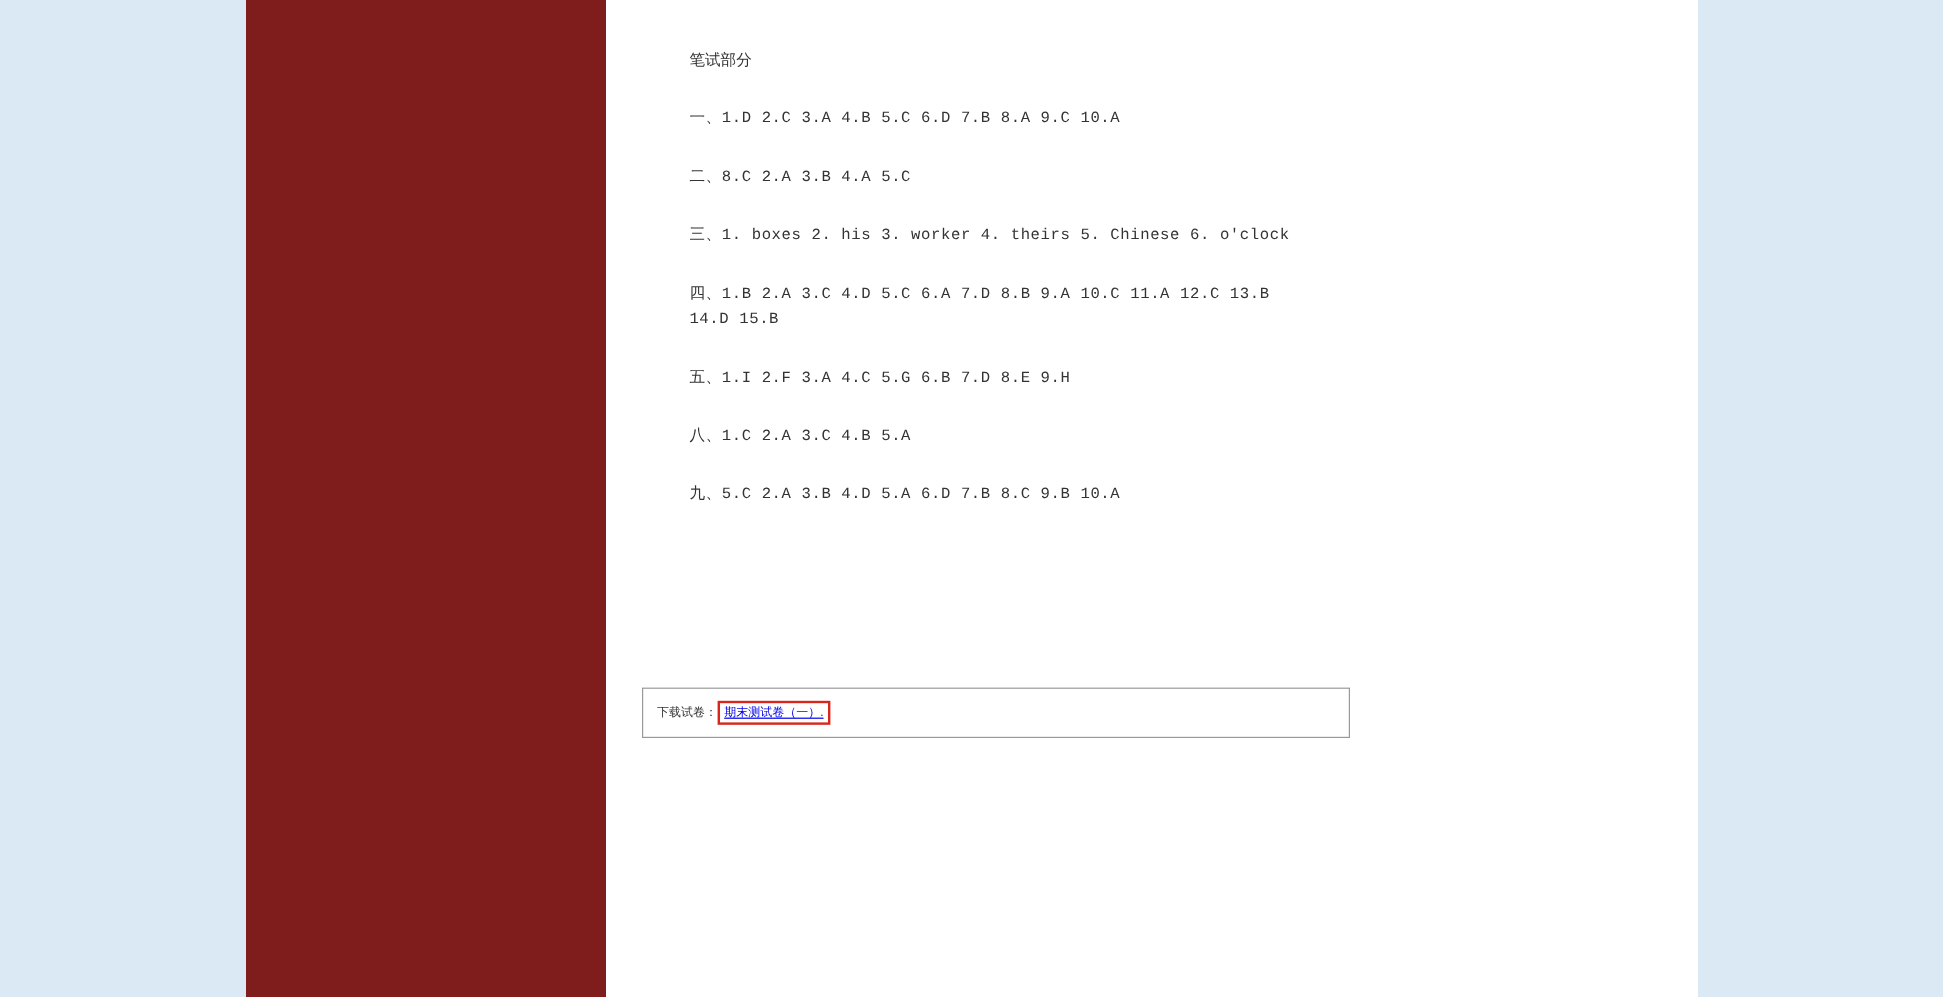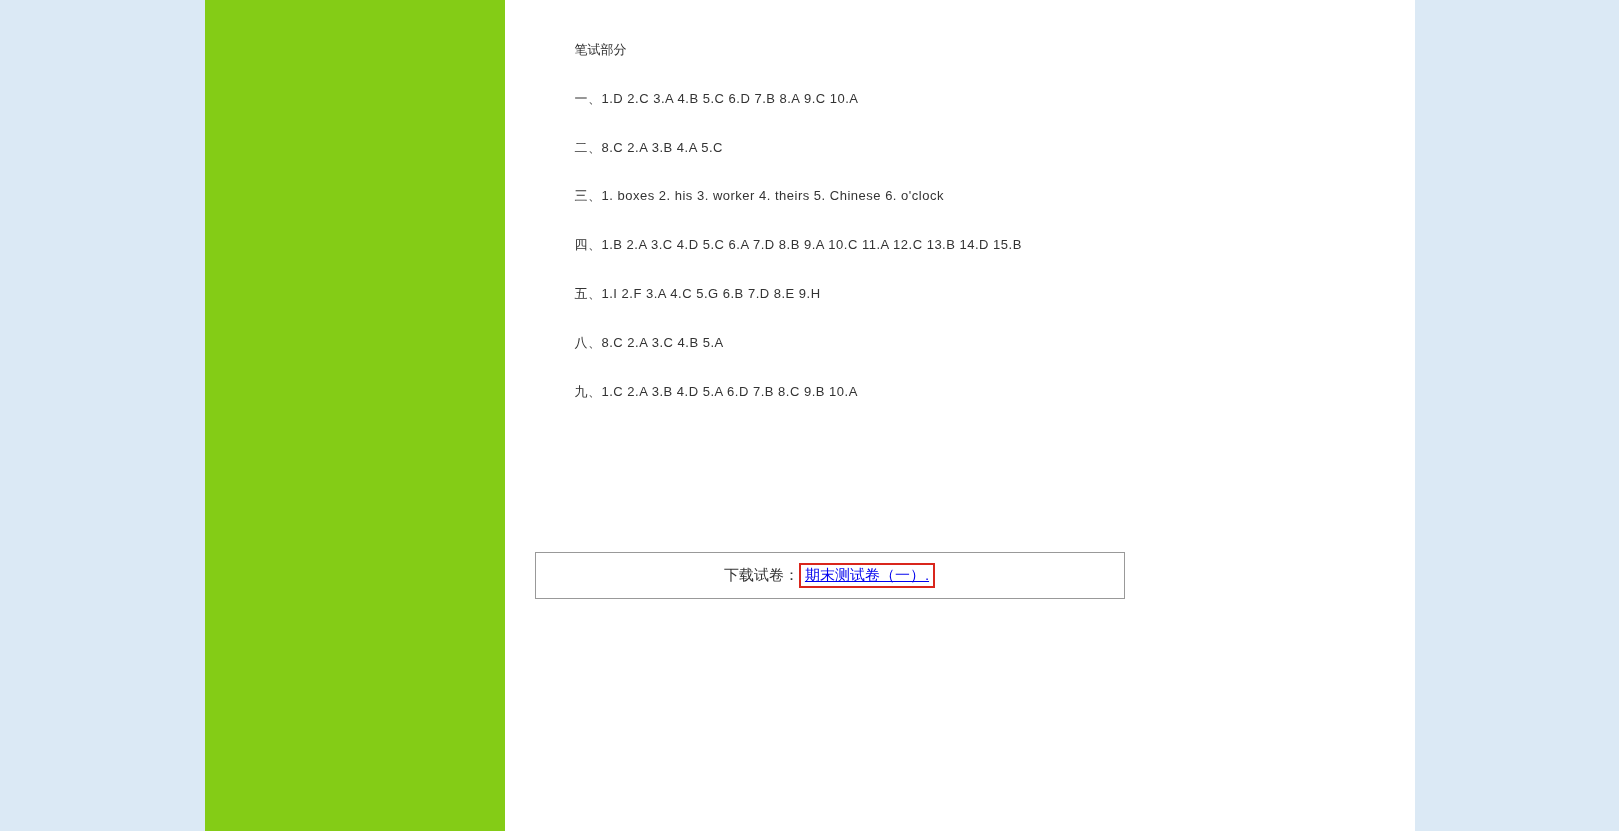--- a/index.html
+++ b/index.html
@@ -9,21 +9,21 @@
     }
     body {
       background-color: #dbe9f5;
       font-family: 'SimSun', 'Microsoft YaHei', sans-serif;
       min-height: 831px;
       display: flex;
       justify-content: center;
     }
     .outer-container {
       width: 1210px;
-      background-color: #84cc16;
+      background-color: #7f1d1d;
       display: flex;
     }
     .main-content {
       width: 640px;
       background-color: #ffffff;
       margin-left: 300px;
       padding: 40px 50px 40px 70px;
       min-height: 831px;
     }
     .sidebar {
@@ -38,32 +38,31 @@
       color: #333;
       font-family: 'SimSun', monospace;
     }
     .answer-title {
       margin-bottom: 28px;
       font-family: 'Microsoft YaHei', sans-serif;
       font-size: 13px;
     }
     .answer-line {
       margin-bottom: 28px;
-      font-family: Liberation Sans, sans-serif;
+      font-family: Liberation Mono, monospace;
       letter-spacing: 0.5px;
     }
     .download-box {
       border: 1px solid #999;
       padding: 10px 12px;
       margin-top: 150px;
       margin-left: -40px;
       width: 590px;
-      font-size: 15px;
+      font-size: 10px;
       font-family: 'Microsoft YaHei', sans-serif;
-      text-align: center;
     }
     .download-label {
       color: #333;
     }
     .download-link {
       color: #0000EE;
       text-decoration: underline;
       border: 2px solid #d9261c;
       padding: 1px 4px;
       display: inline-block;
@@ -74,21 +73,21 @@
 
 <div class="outer-container">
   <div class="main-content">
     <div class="answer-section">
       <div class="answer-title">笔试部分</div>
       <div class="answer-line">一、1.D 2.C 3.A 4.B 5.C 6.D 7.B 8.A 9.C 10.A</div>
       <div class="answer-line">二、8.C 2.A 3.B 4.A 5.C</div>
       <div class="answer-line">三、1. boxes 2. his 3. worker 4. theirs 5. Chinese 6. o'clock</div>
       <div class="answer-line">四、1.B 2.A 3.C 4.D 5.C 6.A 7.D 8.B 9.A 10.C 11.A 12.C 13.B 14.D 15.B</div>
       <div class="answer-line">五、1.I 2.F 3.A 4.C 5.G 6.B 7.D 8.E 9.H</div>
-      <div class="answer-line">八、8.C 2.A 3.C 4.B 5.A</div>
-      <div class="answer-line">九、1.C 2.A 3.B 4.D 5.A 6.D 7.B 8.C 9.B 10.A</div>
+      <div class="answer-line">八、1.C 2.A 3.C 4.B 5.A</div>
+      <div class="answer-line">九、5.C 2.A 3.B 4.D 5.A 6.D 7.B 8.C 9.B 10.A</div>
     </div>
     <div class="download-box">
       <span class="download-label">下载试卷：</span><a href="#" class="download-link">期末测试卷（一）.</a>
     </div>
   </div>
   <div class="sidebar"></div>
 </div>
 
 </body></html>

